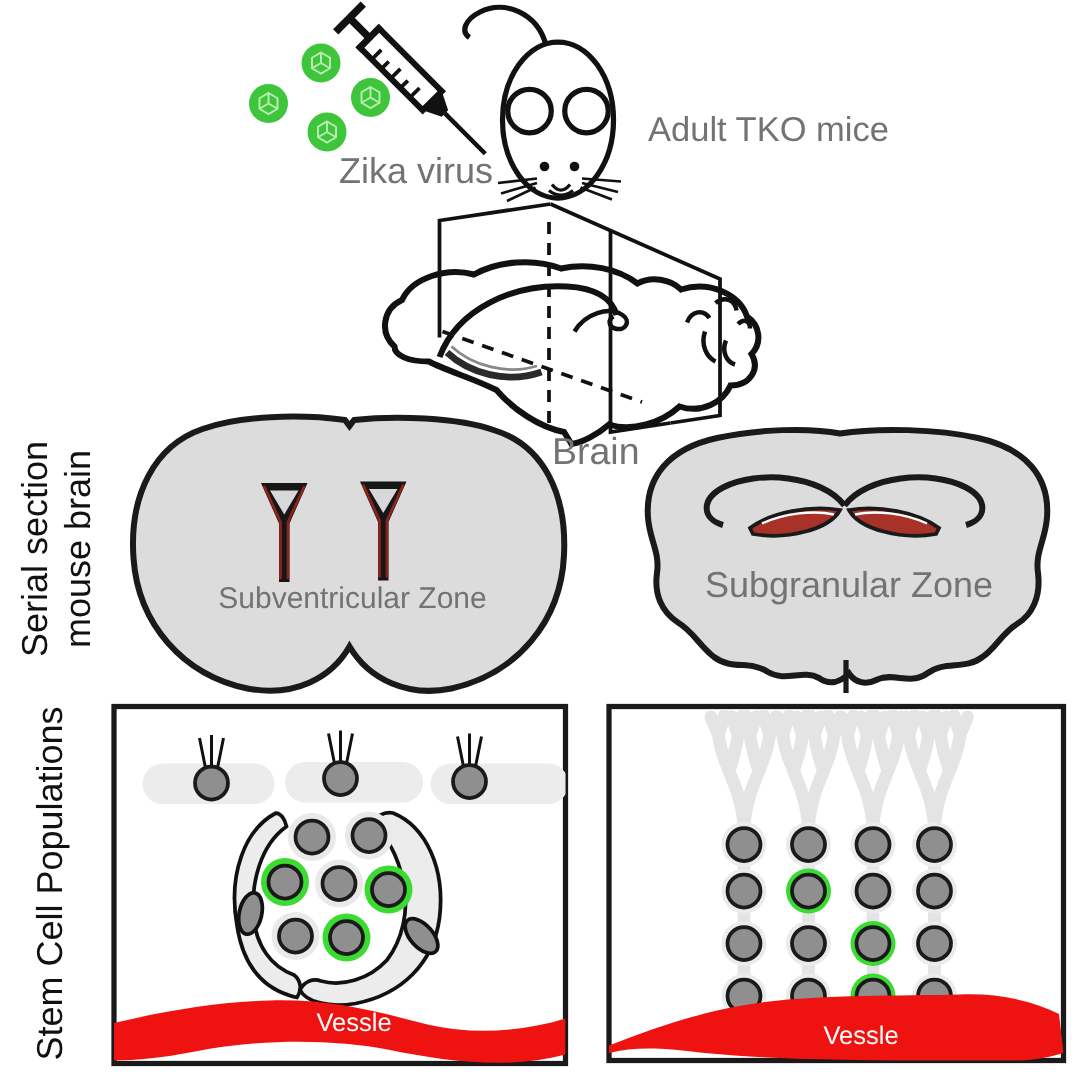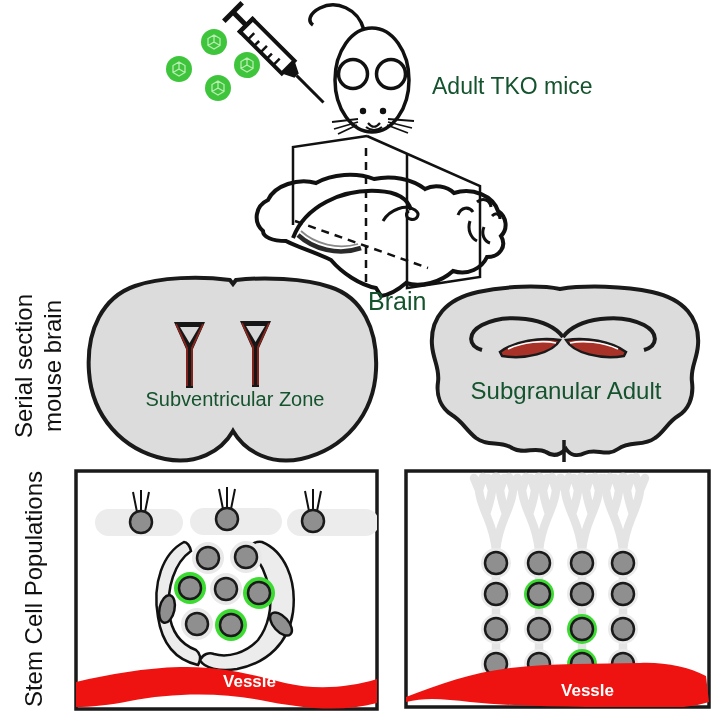--- a/index.html
+++ b/index.html
@@ -1,30 +1,30 @@
 <!DOCTYPE html>
 <html><head>
 <meta charset="utf-8">
 <style>
   html,body{margin:0;padding:0;background:#ffffff;}
   #stage{position:relative;width:720px;height:720px;background:#ffffff;overflow:hidden;
          font-family:"Liberation Sans",sans-serif;color:#111;}
   #art{position:absolute;left:0;top:0;}
-  .lbl{position:absolute;white-space:nowrap;color:#14532d;}
+  .lbl{position:absolute;white-space:nowrap;color:#737373;}
   .lbl-zika{left:226px;top:101px;font-size:24px;}
   .lbl-mice{left:432px;top:73px;font-size:23px;}
   .lbl-brain{left:368px;top:287px;font-size:25px;width:60px;text-align:left;}
   .lbl-svz{left:105px;top:388px;width:260px;text-align:center;font-size:20px;}
   .lbl-sgz{left:446px;top:377px;width:240px;text-align:center;font-size:24px;}
   .vlabel{position:absolute;transform:rotate(-90deg);transform-origin:50% 50%;
           text-align:center;color:#111;}
   .lbl-serial{left:-42px;top:337px;width:160px;height:58px;line-height:29px;font-size:24px;}
   .lbl-stem{left:-96px;top:574px;width:260px;height:30px;line-height:30px;font-size:24px;}
-  .lbl-vessel{position:absolute;color:#ffffff;font-size:17px;font-weight:700;
-              text-align:right;width:80px;}
+  .lbl-vessel{position:absolute;color:#ffffff;font-size:17px;font-weight:400;
+              text-align:center;width:80px;}
   .lbl-vessel-left{left:196px;top:672px;}
   .lbl-vessel-right{left:534px;top:681px;}
 </style>
 </head>
 <body>
 
 <div id="stage">
 
   <svg id="art" width="720" height="720" viewBox="0 0 720 720">
     <defs>
@@ -213,27 +213,28 @@
           <use href="#cellbody" x="496" y="664"></use>
             <use href="#cellbody" x="539" y="664"></use>
             <use href="#cellbody" x="582" y="664"></use>
             <use href="#cellbody" x="623" y="664"></use>
         </g>
         <path fill="#ee1310" d="M406,697 C440,684 470,673 510,668 C550,663 600,664 640,663 C665,662 688,667 706,676 L709,702 C690,708 660,710 620,708 C570,706 520,707 470,702 C445,699 425,697 406,702 Z"></path>
       </g>
     </g>
   </svg>
 
+  <div class="lbl lbl-zika">Zika virus</div>
   <div class="lbl lbl-mice">Adult TKO mice</div>
   <div class="lbl lbl-brain">Brain</div>
 
   <div class="vlabel lbl-serial">
     <span style="display:block">Serial section</span>
     <span style="display:block">mouse brain</span>
   </div>
   <div class="vlabel lbl-stem">Stem Cell Populations</div>
 
   <div class="lbl lbl-svz">Subventricular Zone</div>
-  <div class="lbl lbl-sgz">Subgranular Adult</div>
+  <div class="lbl lbl-sgz">Subgranular Zone</div>
 
   <div class="lbl-vessel lbl-vessel-left">Vessle</div>
   <div class="lbl-vessel lbl-vessel-right">Vessle</div>
 </div>
 
 </body></html>

